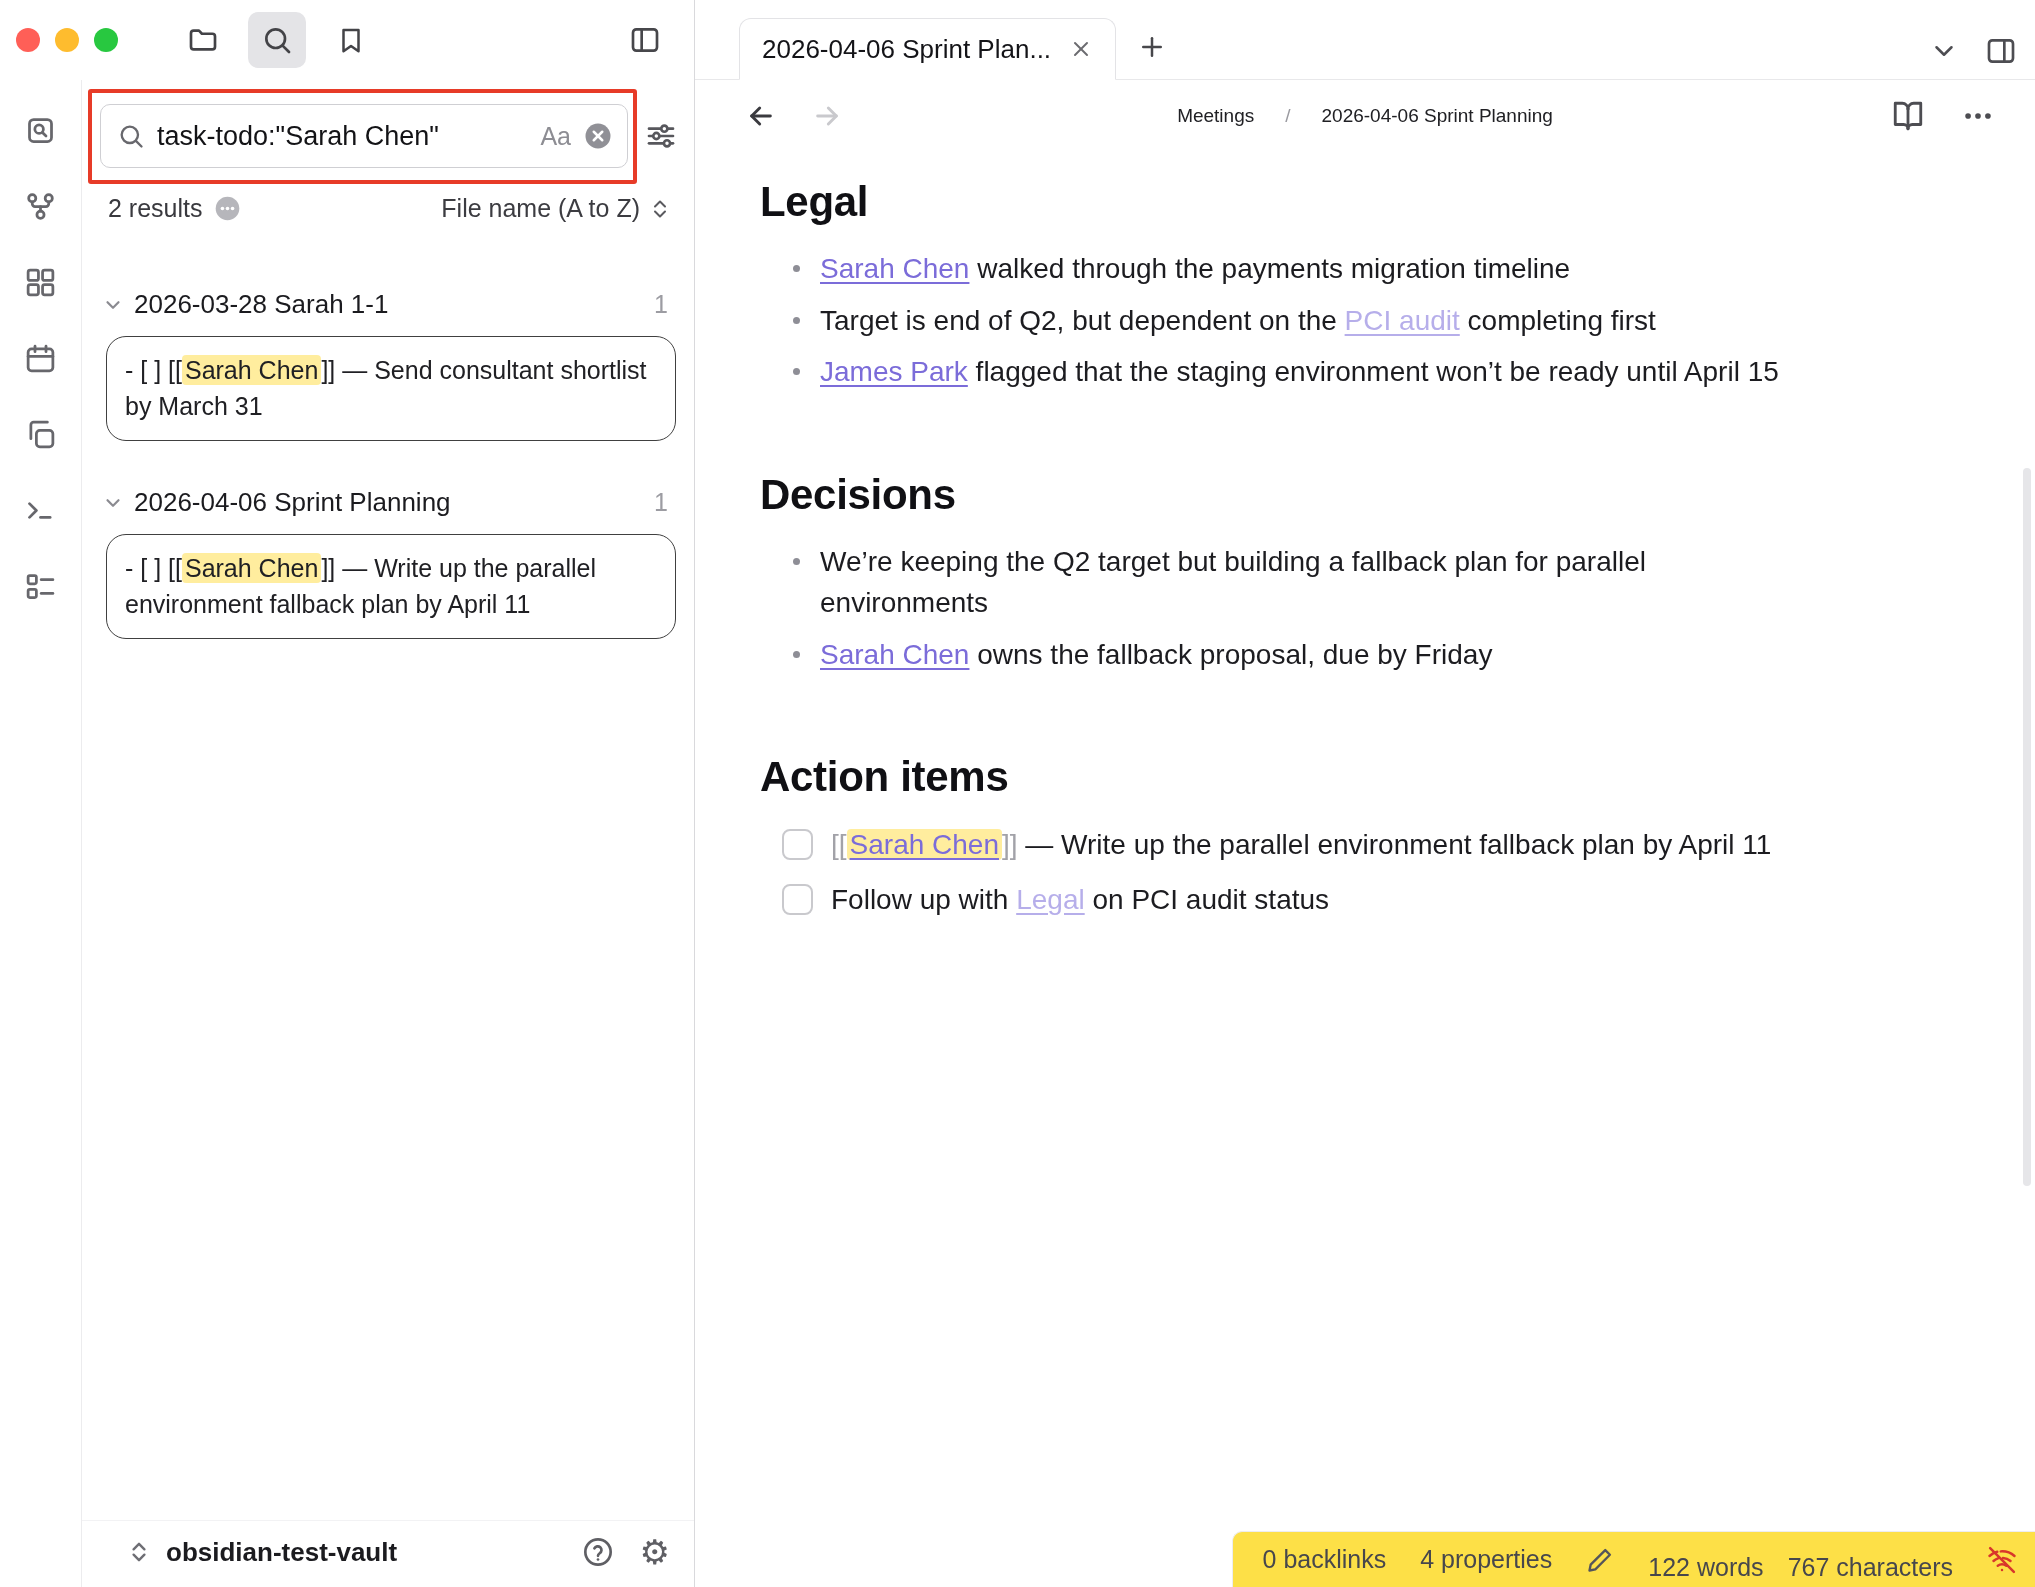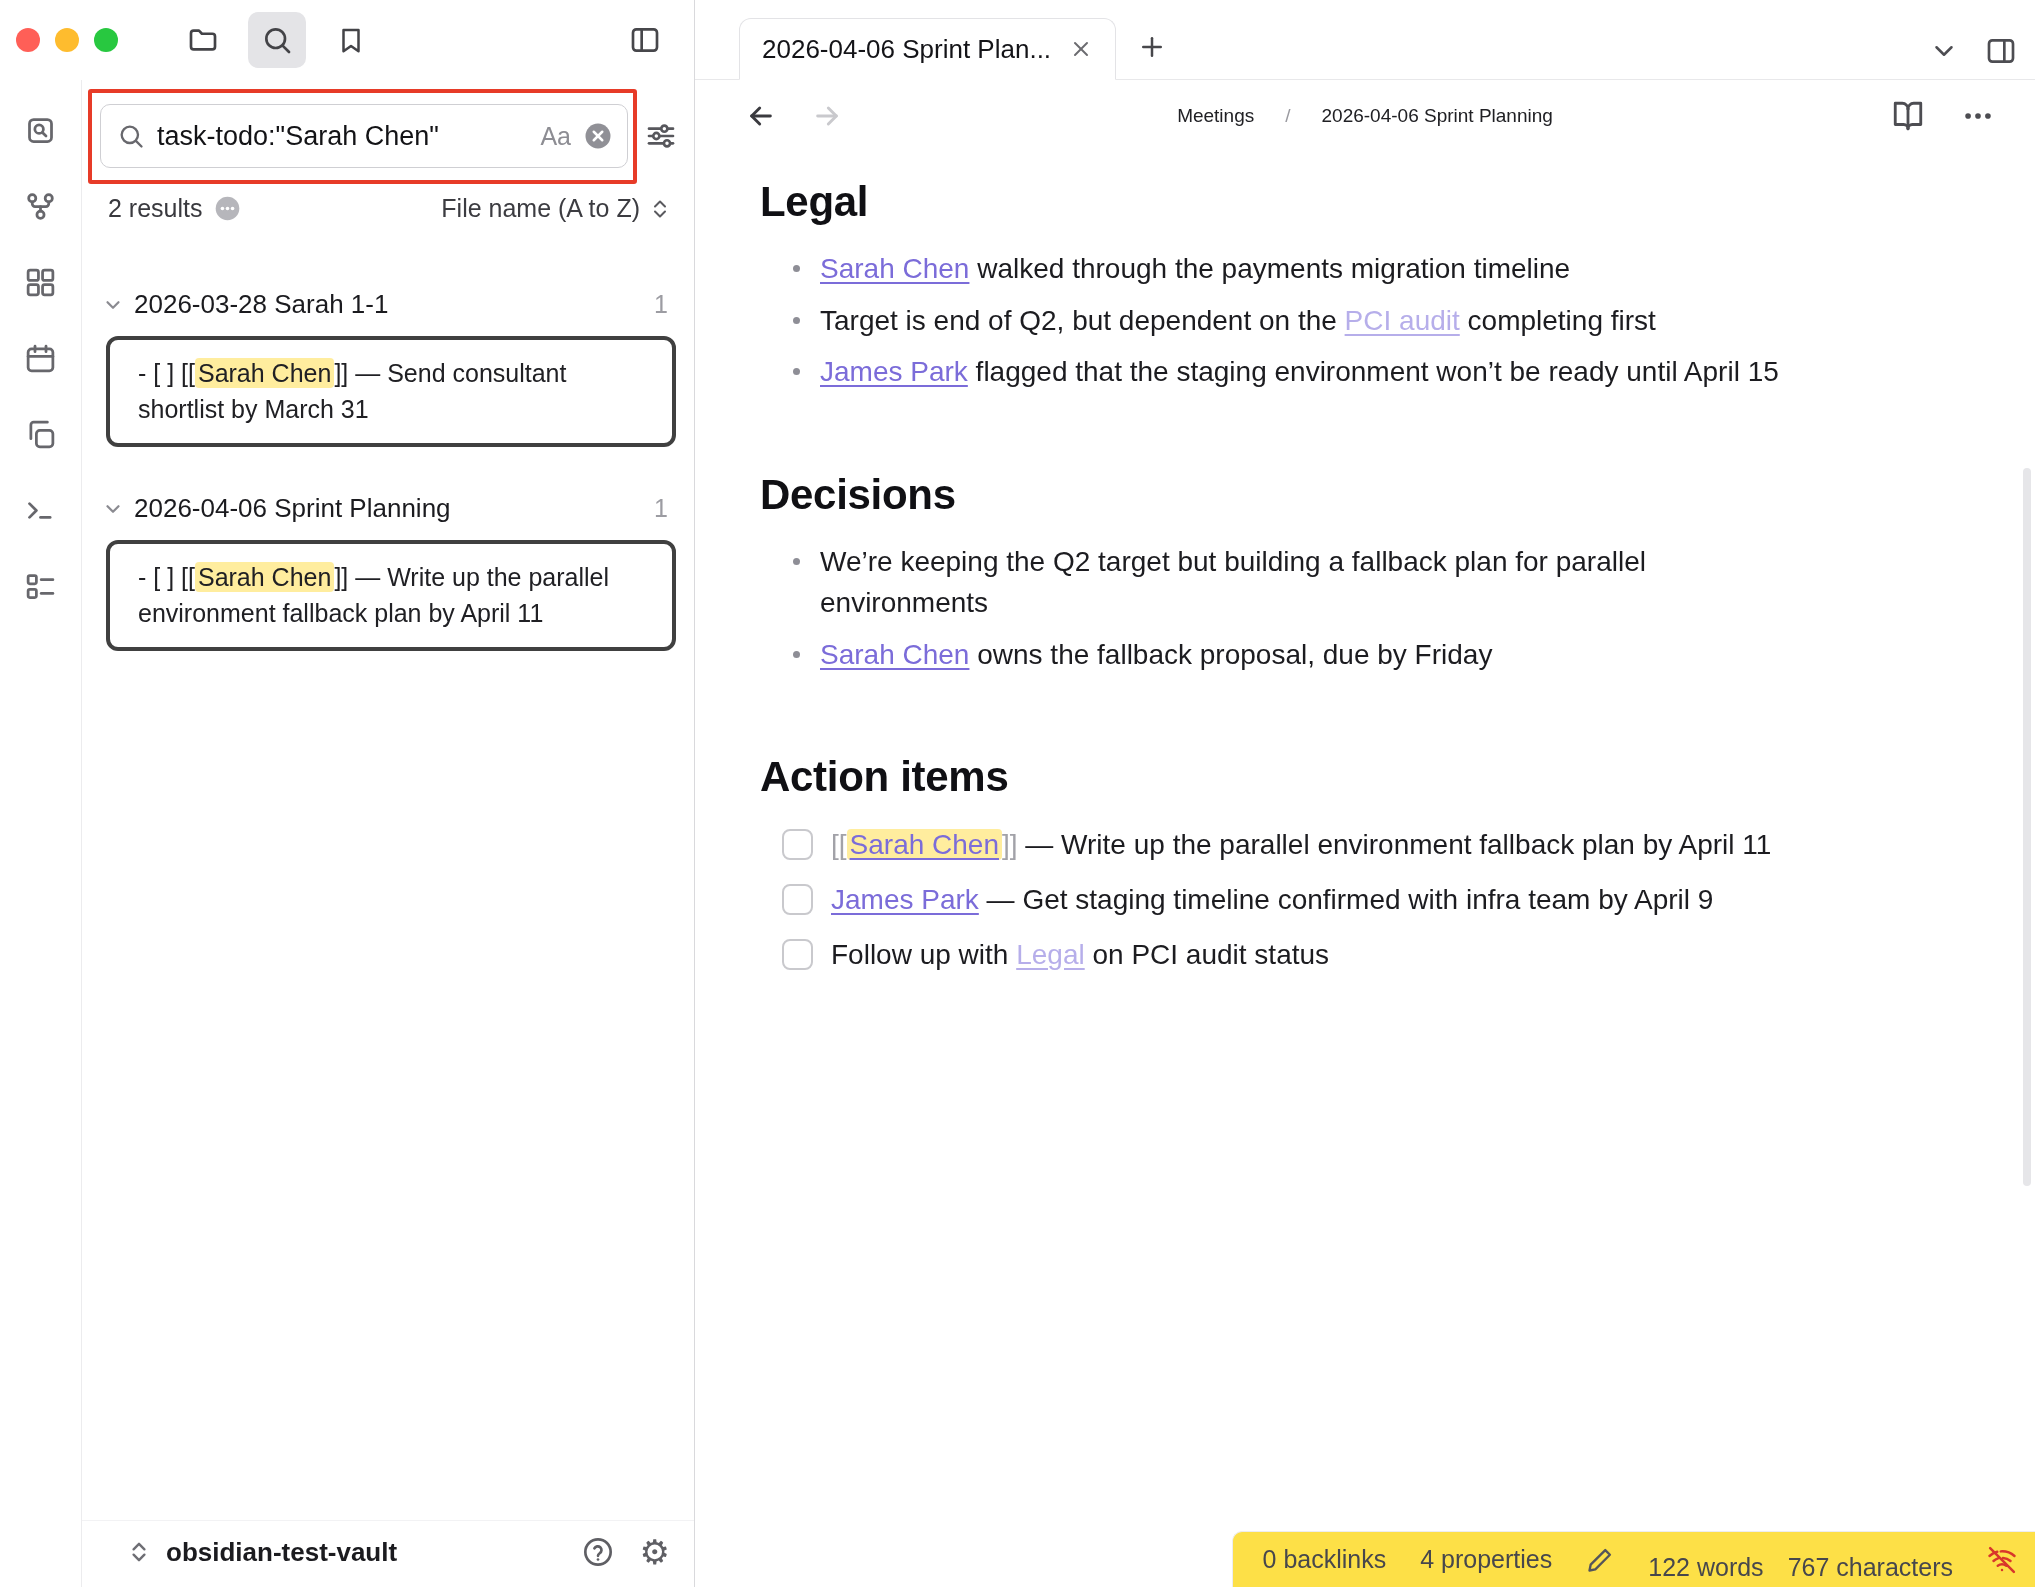--- a/index.html
+++ b/index.html
@@ -43,21 +43,21 @@
 
   .results-meta { display:flex; align-items:center; justify-content:space-between; margin:26px 22px 0 26px; font-size:25px; color:#39393e; }
   .results-left { display:flex; align-items:center; gap:12px; }
   .sort-btn { display:flex; align-items:center; gap:8px; color:#3c3c41; font-size:25px; }
 
   .results { flex:1; margin-top:56px; overflow:hidden; }
   .group-head { display:flex; align-items:center; gap:10px; padding:10px 26px 10px 20px; color:#1b1b1f; }
   .group-head .chev { color:#8b8b91; }
   .group-title { flex:1; font-size:26px; font-weight:500; white-space:nowrap; overflow:hidden; }
   .group-count { color:#9c9ca2; font-size:25px; }
-  .result-card { margin:6px 18px 36px 24px; border:4px solid #404040; border-radius:12px; padding:16px 28px; font-size:25px; line-height:1.42; color:#202024; background:#fff; }
+  .result-card { margin:6px 18px 36px 24px; border:1px solid #404040; border-radius:20px; padding:16px 18px; font-size:25px; line-height:1.42; color:#202024; background:#fff; }
   mark.hl { background:rgba(255,208,0,.38); color:inherit; border-radius:4px; padding:1px 3px; }
 
   .vault-row { margin-top:auto; display:flex; align-items:center; gap:14px; padding:14px 24px 18px 44px; border-top:1px solid #f2f2f4; }
   .vault-row .vchev { color:#6e6e74; }
   .vault-name { font-size:26px; font-weight:700; color:#1b1b1f; flex:1; white-space:nowrap; overflow:hidden; }
   .vault-row .round-btn { color:#5f5f64; margin-left:12px; }
   .gear { font-size:34px; color:#5f5f64; line-height:1; }
 
   
   .main { flex:1; position:relative; display:flex; flex-direction:column; min-width:0; background:#fff; }
@@ -382,24 +382,20 @@
       <ul class="bullets">
         <li><span>We’re keeping the Q2 target but building a fallback plan for parallel</span><br><span>environments</span></li>
         <li><a class="ilink">Sarah Chen</a><span> owns the fallback proposal, due by Friday</span></li>
       </ul>
 
       <h2>Action items</h2>
       <ul class="checks">
         <li>
           <span class="cb"></span>
           <span><span class="brackets">[[</span><a class="hl-link">Sarah Chen</a><span class="brackets">]]</span><span> — Write up the parallel environment fallback plan by April 11</span></span>
-        </li>
-        <li>
-          <span class="cb"></span>
-          <span><a class="ilink">James Park</a><span> — Get staging timeline confirmed with infra team by April 9</span></span>
         </li>
         <li>
           <span class="cb"></span>
           <span><span>Follow up with </span><a class="ilink unresolved">Legal</a><span> on PCI audit status</span></span>
         </li>
       </ul>
 
     </div>
 
     <div class="scroll-thumb"></div>

